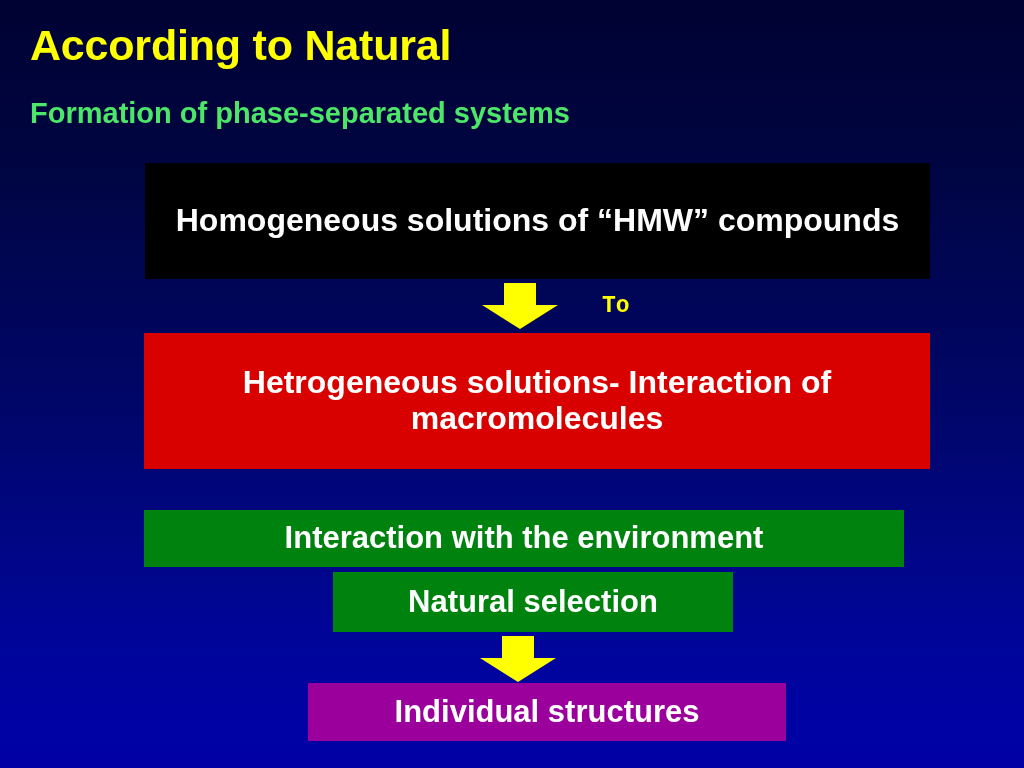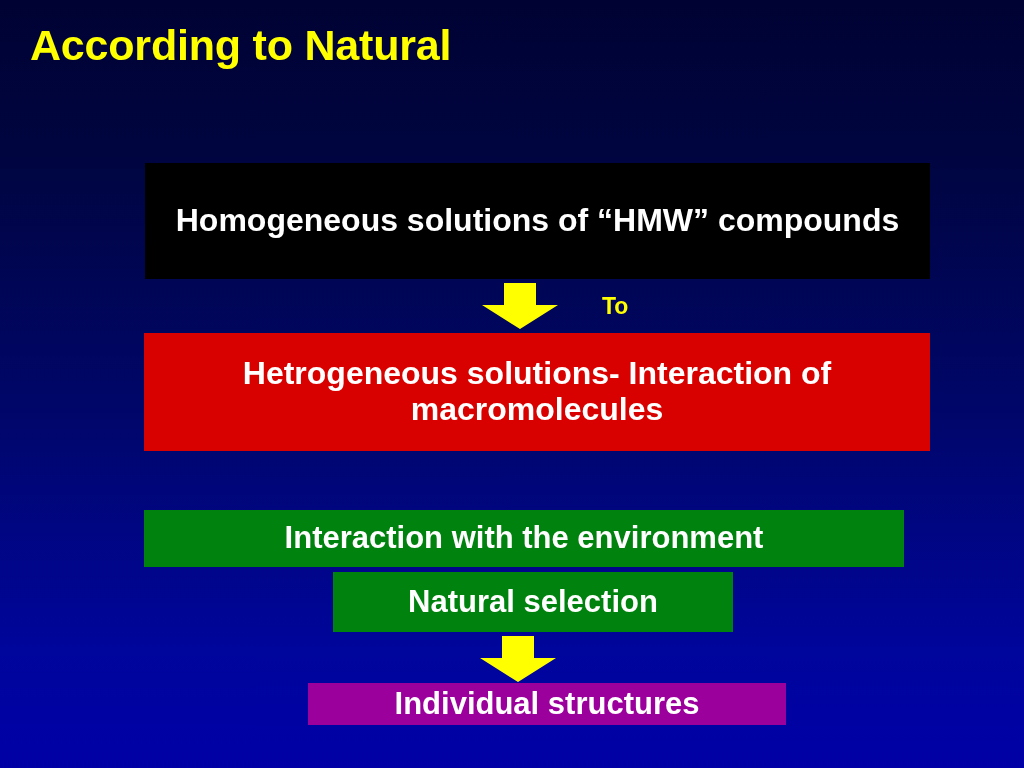--- a/index.html
+++ b/index.html
@@ -61,21 +61,21 @@
     height: 116px;
     background: #000000;
     font-size: 32px;
     padding: 0 8px;
   }
 
   #box-heterogeneous {
     left: 144px;
     top: 333px;
     width: 786px;
-    height: 118px;
+    height: 136px;
     background: #d90000;
     font-size: 32px;
     padding: 0 14px;
   }
 
   #box-interaction {
     left: 144px;
     top: 510px;
     width: 760px;
     height: 57px;
@@ -91,21 +91,21 @@
     height: 60px;
     background: #00820e;
     font-size: 31px;
     padding: 0 10px;
   }
 
   #box-individual-structures {
     left: 308px;
     top: 683px;
     width: 478px;
-    height: 42px;
+    height: 58px;
     background: #9c009c;
     font-size: 31px;
     padding: 0 10px;
   }
 
   
   .connector {
     position: absolute;
     display: flex;
     align-items: center;
@@ -115,20 +115,21 @@
     color: #ffff00;
     font-weight: bold;
     font-size: 23px;
     white-space: nowrap;
   }
 
   #connector-to {
     left: 470px;
     top: 282px;
     height: 48px;
+    font-family: Liberation Mono, monospace;
   }
   #connector-to .connector-label { margin-left: 32px; }
 
   #connector-result {
     left: 472px;
     top: 452px;
     height: 52px;
   }
   #connector-result .connector-label { margin-left: 34px; }
 
@@ -150,20 +151,21 @@
     top: -12px;
   }
 </style>
 </head>
 <body>
 
 <div id="slide">
 
   <div id="title">According to Natural</div>
 
+  <div id="subtitle">Formation of phase-separated systems</div>
 
   <div class="box" id="box-homogeneous">Homogeneous solutions of “HMW” compounds</div>
 
   <div class="connector" id="connector-to">
     <span class="arrow-wrap">
       <svg class="arrow-svg" width="100" height="46" viewBox="0 0 100 46" aria-hidden="true">
         <polygon points="34,0 66,0 66,22 88,22 50,46 12,22 34,22" fill="#ffff00"></polygon>
       </svg>
     </span>
     <span class="connector-label">To</span>

